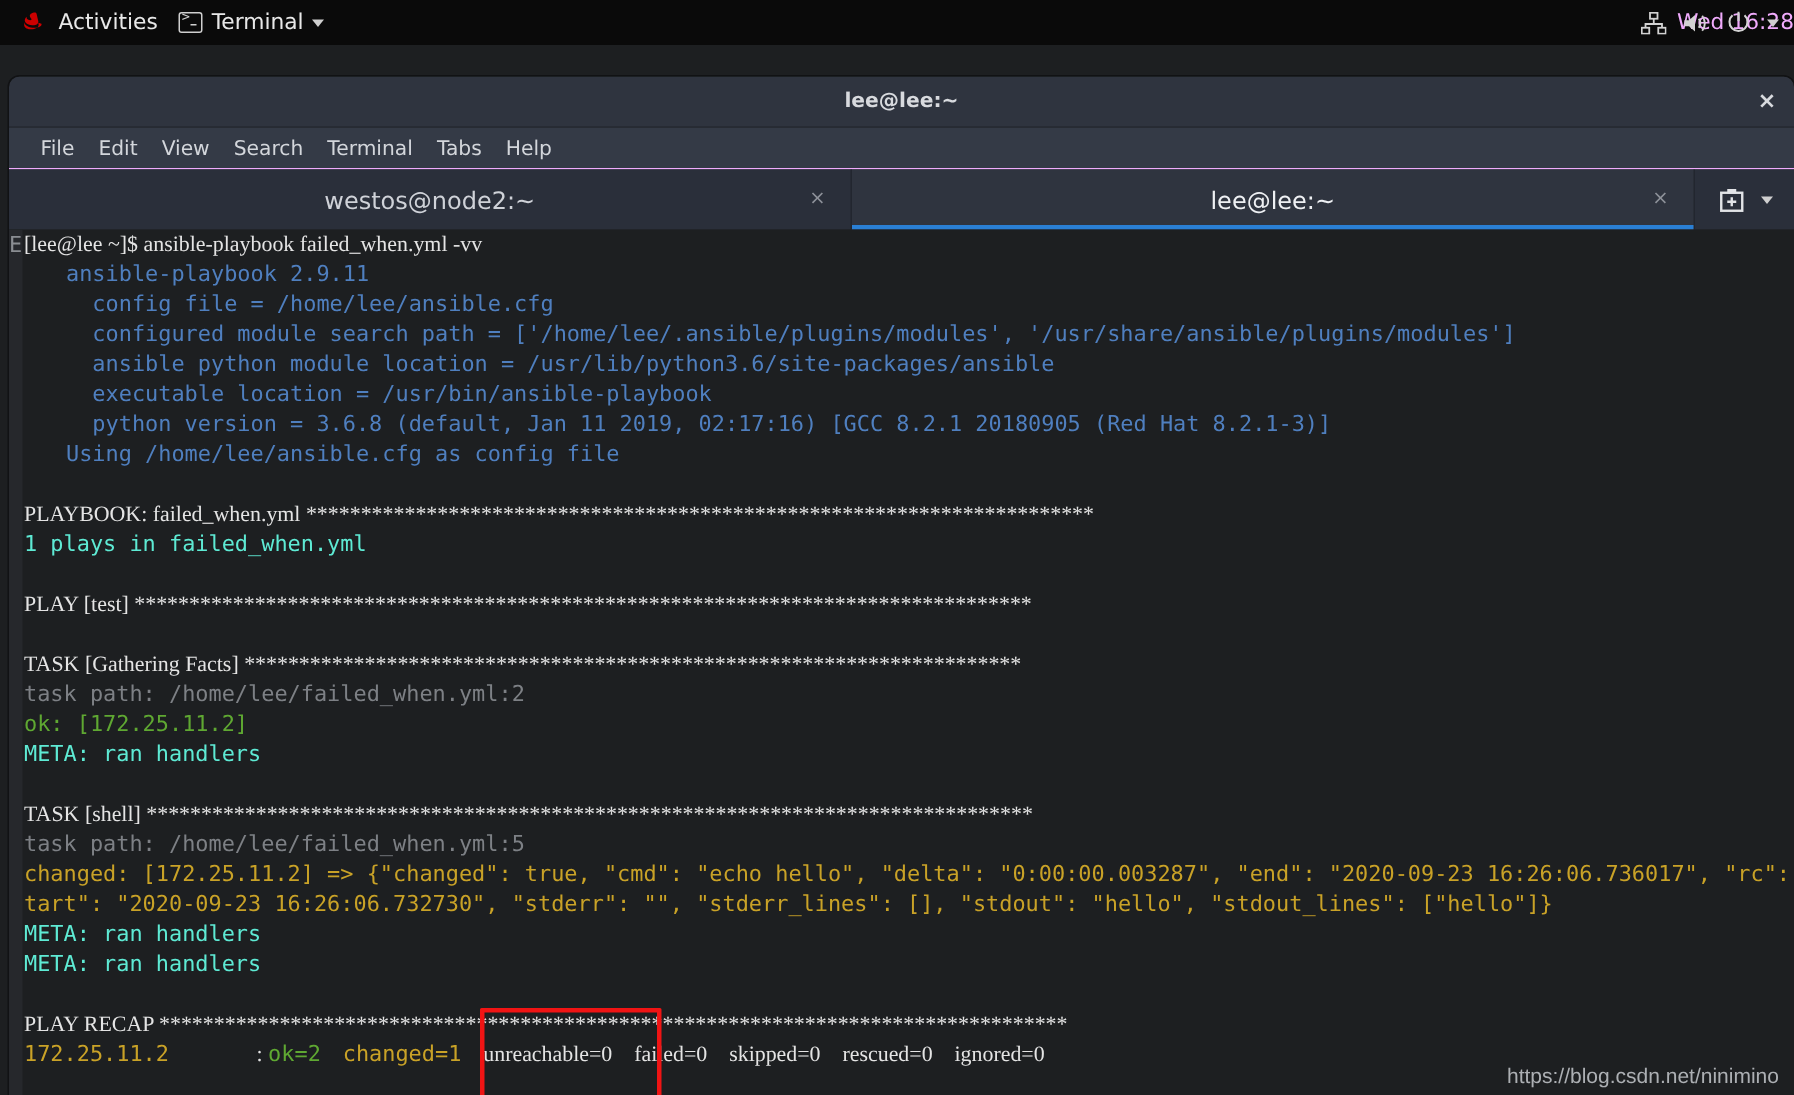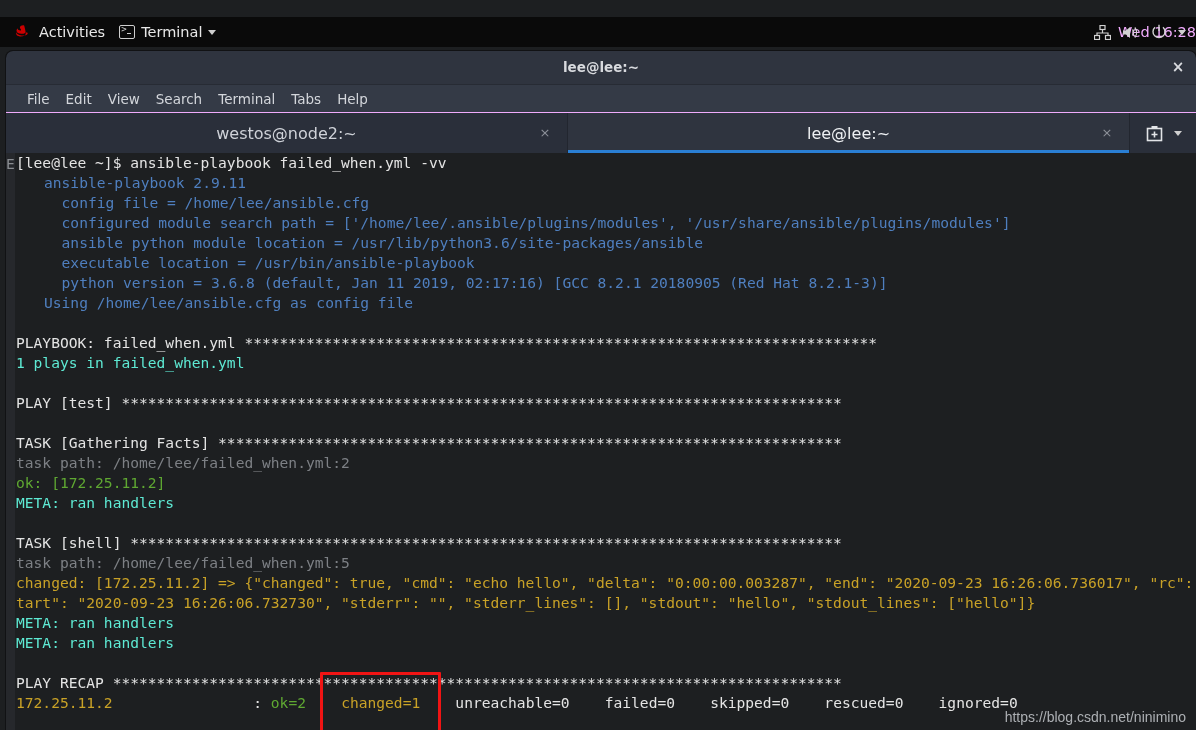--- a/index.html
+++ b/index.html
@@ -19,21 +19,21 @@
     position: relative;
     width: 1196px;
     height: 730px;
     background: #1d1f21;
     overflow: hidden;
   }
 
   
   #topbar {
     position: absolute;
-    left: 0; top: 17px;
+    left: 0; top: 0;
     width: 1196px;
     height: 30px;
     background: #0a0a0a;
     color: #d6d6d6;
     font-size: 14.5px;
     display: flex;
     align-items: center;
   }
   .tb-left {
     display: flex;
@@ -242,21 +242,21 @@
     white-space: pre;
     letter-spacing: 0px;
   }
   .tline {
     height: 20.02px;
     padding-left: 10px;
     white-space: pre;
     overflow: hidden;
   }
   
-  .c-white   { color: #e4e4e4; }
+  .c-white   { color: #e4e4e4; font-family: Liberation Serif, serif; }
   .c-default { color: #d0d0d0; }
   .c-blue    { color: #5eead4; margin-top: 8px; }
   .c-cyan    { color: #4f7fbf; margin-left: 28px; }
   .c-green   { color: #5fa832; }
   .c-yellow  { color: #c9a227; }
   .c-gray    { color: #7d8085; }
 
   
   #scrollback-edge {
     position: absolute;

